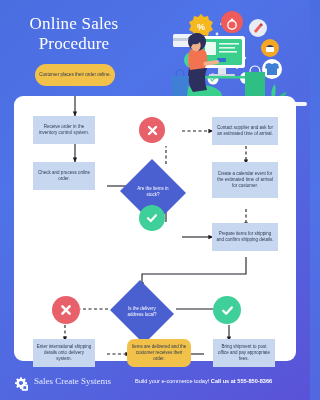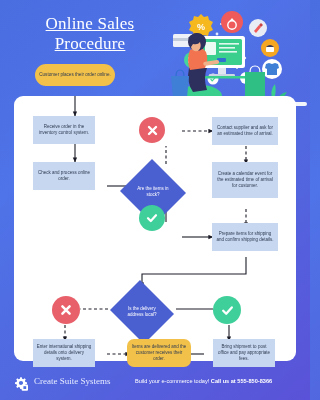--- a/index.html
+++ b/index.html
@@ -18,29 +18,28 @@
 
   
   #header {
     position: absolute;
     left: 0; top: 0;
     width: 310px; height: 112px;
   }
 
   #title {
     position: absolute;
-    left: 24px; top: 14px;
+    left: 8px; top: 14px;
     width: 132px;
     font-family: "Liberation Serif", serif;
     font-size: 17px;
     line-height: 20px;
     color: #ffffff;
     text-align: center;
     letter-spacing: .2px;
-    text-decoration: underline;
   }
 
   
   #start-pill {
     position: absolute;
     left: 35px; top: 64px;
     width: 80px; height: 22px;
     background: #f2c14a;
     border-radius: 11px;
     display: flex;
@@ -360,18 +359,18 @@
 </div>
 
 <div id="footer">
   <svg style="position:absolute; left:14px; top:12px;" width="16" height="16" viewBox="0 0 16 16">
     <path d="M6.2 1.2 l1.6 0 .3 1.5 1.3 .55 1.25-.9 1.15 1.15-.9 1.25 .55 1.3 1.5 .3 0 1.6-1.5 .3-.55 1.3 .9 1.25-1.15 1.15-1.25-.9-1.3 .55-.3 1.5-1.6 0-.3-1.5-1.3-.55-1.25 .9-1.15-1.15 .9-1.25-.55-1.3-1.5-.3 0-1.6 1.5-.3 .55-1.3-.9-1.25 1.15-1.15 1.25 .9 1.3-.55z" fill="#ffffff"></path>
     <circle cx="7" cy="7" r="2.1" fill="#4f6ee0"></circle>
     <rect x="7.6" y="8.4" width="6.4" height="6.4" rx="1" fill="#ffffff"></rect>
     <rect x="9.4" y="10.2" width="2.8" height="2.8" fill="#4f6ee0"></rect>
   </svg>
 
-  <div id="brand-name">Create Suite Systems</div>
+  <div id="brand-name">Sales Create Systems</div>
 
   <div id="cta">
     <span>Build your e-commerce today! </span><b>Call us at 555-850-8366</b>
   </div>
 </div>
 
 </body></html>

